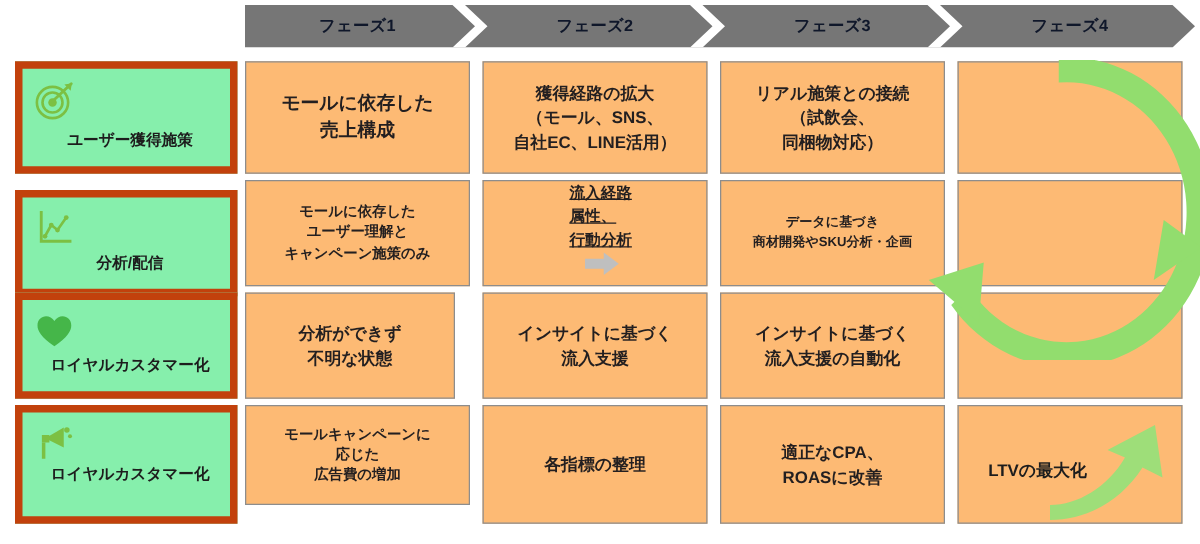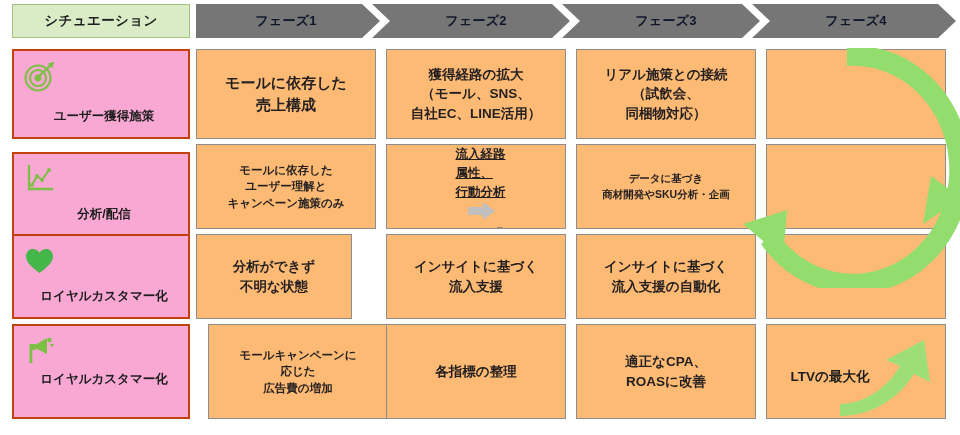--- a/index.html
+++ b/index.html
@@ -74,22 +74,22 @@
     color: #0f172a;
     letter-spacing: 0.3px;
     pointer-events: none;
   }
 
   
   .sit-cell {
     position: absolute;
     left: 12px;
     width: 178px;
-    background: #f9a8d4;
-    border: 2px solid #c2410c;
+    background: #86efac;
+    border: 6px solid #c2410c;
     box-sizing: border-box;
   }
   .sit-icon {
     position: absolute;
     left: 9px;
     top: 8px;
     width: 34px;
     height: 34px;
   }
   .sit-label {
@@ -210,23 +210,20 @@
     z-index: 3;
   }
 </style>
 </head>
 <body>
 
 <div id="board">
 
   <div id="header-row">
 
-    <div class="situation-header">
-      <span>シチュエーション</span>
-    </div>
 
     <div id="phase-band">
       <svg viewBox="0 0 760 34" preserveAspectRatio="none" aria-hidden="true">
         <path d="M0,0 L742,0 L760,17 L742,34 L0,34 Z" fill="#767676"></path>
         <path d="M176,0 L194,17 L176,34 L166,34 L184,17 L166,0 Z" fill="#ffffff"></path>
         <path d="M366,0 L384,17 L366,34 L356,34 L374,17 L356,0 Z" fill="#ffffff"></path>
         <path d="M556,0 L574,17 L556,34 L546,34 L564,17 L546,0 Z" fill="#ffffff"></path>
       </svg>
     </div>
 
@@ -318,35 +315,35 @@
     </div>
     <div class="right-txt">データ化</div>
   </div>
 
   <div class="cell" style="left:576px;top:144px;width:180px;height:85px;">
     <div class="txt t-tiny">データに基づき
 商材開発やSKU分析・企画</div>
   </div>
   <div class="cell" style="left:766px;top:144px;width:180px;height:85px;"></div>
 
-  <div class="cell" style="left:196px;top:234px;width:156px;height:85px;">
+  <div class="cell" style="left:196px;top:234px;width:168px;height:85px;">
     <div class="txt t-mid">分析ができず
 不明な状態</div>
   </div>
   <div class="cell" style="left:386px;top:234px;width:180px;height:85px;">
     <div class="txt t-mid">インサイトに基づく
 流入支援</div>
   </div>
   <div class="cell" style="left:576px;top:234px;width:180px;height:85px;">
     <div class="txt t-mid">インサイトに基づく
 流入支援の自動化</div>
   </div>
   <div class="cell" style="left:766px;top:234px;width:180px;height:85px;"></div>
 
-  <div class="cell" style="left:208px;top:324px;width:180px;height:95px;align-items:center;">
+  <div class="cell" style="left:196px;top:324px;width:180px;height:80px;align-items:center;">
     <div class="txt t-small">モールキャンペーンに
 応じた
 広告費の増加</div>
   </div>
   <div class="cell" style="left:386px;top:324px;width:180px;height:95px;">
     <div class="txt t-mid">各指標の整理</div>
   </div>
   <div class="cell" style="left:576px;top:324px;width:180px;height:95px;">
     <div class="txt t-mid">適正なCPA、
 ROASに改善</div>

